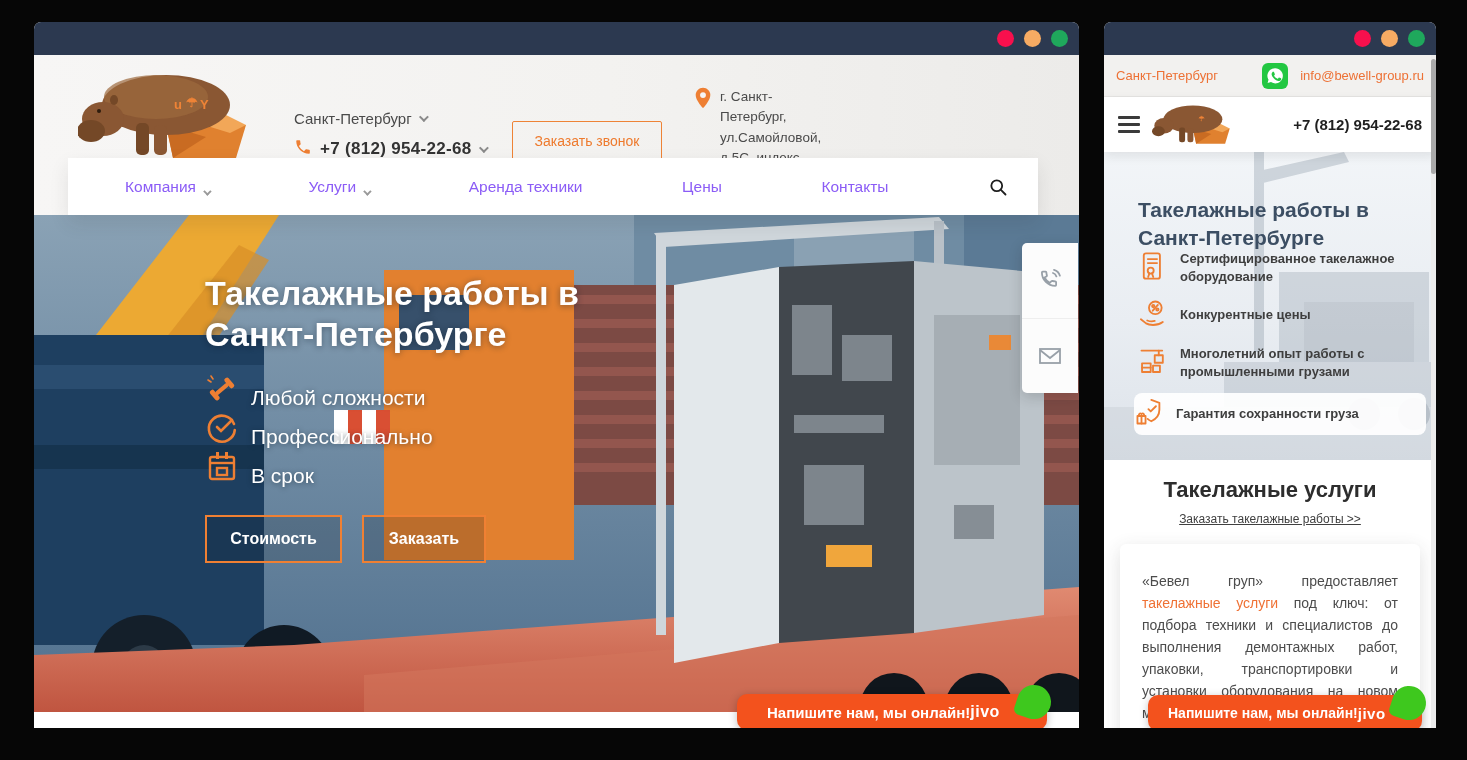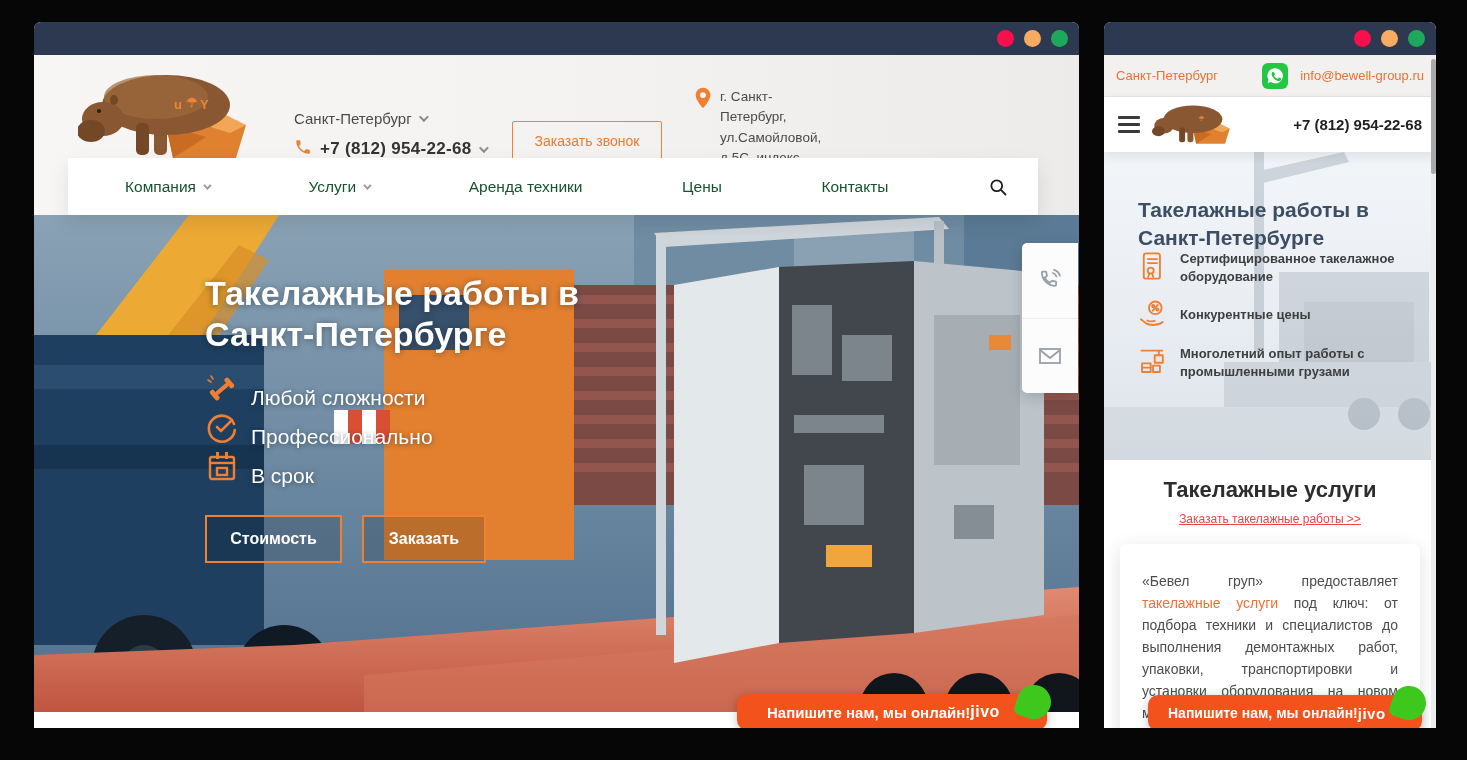--- a/index.html
+++ b/index.html
@@ -27,21 +27,21 @@
   .chev { width:7px; height:7px; border-right:2px solid #8a8a8a; border-bottom:2px solid #8a8a8a; transform:rotate(45deg) translateY(-2px); display:inline-block; }
   .btn-call { position:absolute; left:478px; top:66px; width:150px; height:40px; background:transparent;
     border:1px solid #ee8336; border-radius:2px; color:#ee7a2d; font-size:14px; font-family:Liberation Sans, sans-serif; cursor:pointer; }
   .d-address { position:absolute; left:660px; top:32px; width:150px; display:flex; gap:8px; }
   .d-address .txt { font-size:13.5px; color:#4a4a4a; line-height:1.5; width:112px; }
 
   
   .d-nav { position:absolute; left:34px; top:136px; width:970px; height:57px; background:#fff; z-index:4;
     box-shadow:0 8px 18px rgba(40,40,40,.10); display:flex; align-items:center; padding:0 30px 0 57px; }
   .d-nav .spacer { flex:1; }
-  .nav-item { display:flex; align-items:center; gap:7px; font-size:15.5px; font-weight:500; color:#14532d; cursor:pointer; white-space:nowrap; }
+  .nav-item { display:flex; align-items:flex-end; gap:7px; font-size:15.5px; font-weight:500; color:#8b5cf6; cursor:pointer; white-space:nowrap; }
   .nav-item .chev { border-color:#9a9a9a; width:6px; height:6px; }
 
   
   .d-hero { position:absolute; left:0; top:193px; width:1045px; height:497px; overflow:hidden; background:#3d5a77; }
   .d-hero svg.bg { position:absolute; left:0; top:0; width:100%; height:100%; }
   .hero-title { position:absolute; left:171px; top:58px; color:#fff; font-size:34px; font-weight:bold; line-height:1.22;
     text-shadow:0 1px 6px rgba(10,25,40,.45); z-index:2; }
   .hero-feats { position:absolute; left:171px; top:156px; z-index:2; }
   .hero-feat { display:flex; align-items:flex-end; gap:12px; height:39px; }
   .hero-feat .lbl { color:#fff; font-size:21px; font-weight:500; text-shadow:0 1px 5px rgba(10,25,40,.5); }
@@ -84,21 +84,21 @@
   .m-hero { position:absolute; left:0; right:0; top:130px; height:308px; overflow:hidden;
     background:linear-gradient(180deg,#f2f5f8 0%,#e9edf2 55%,#dde3ea 100%); }
   .m-hero svg.mbg { position:absolute; left:0; top:0; width:100%; height:100%; opacity:.35; }
   .m-title { position:absolute; left:34px; top:44px; font-size:21px; font-weight:bold; color:#3c4e63; line-height:1.33; z-index:2; }
   .m-feats { position:absolute; left:34px; top:98px; right:20px; display:flex; flex-direction:column; gap:13px; z-index:2; }
   .m-feat { display:flex; align-items:center; gap:12px; }
   .m-feat .lbl { font-size:13px; font-weight:600; color:#3e3e3e; line-height:1.35; width:242px; }
   .m-feat.chip { background:rgba(255,255,255,.92); border-radius:8px; padding:4px 8px 4px 0; margin-left:-4px; width:fit-content; }
   .m-services { position:absolute; left:0; right:0; top:438px; bottom:0; background:#fff; text-align:center; }
   .m-services h2 { margin-top:17px; font-size:22px; font-weight:600; color:#2d2d2d; }
-  .m-link { display:inline-block; margin-top:9px; font-size:12px; color:#ef4444; text-decoration:underline; cursor:pointer; }
+  .m-link { display:inline-block; margin-top:9px; font-size:12px; color:#404040; text-decoration:underline; cursor:pointer; }
   .m-card { margin:17px 16px 0 16px; background:#fff; border-radius:6px; box-shadow:0 5px 18px rgba(60,60,60,.16);
     padding:26px 22px; text-align:justify; }
   .m-card p { font-size:14px; line-height:22px; color:#4c4c4c; }
   .m-card .hl { color:#ef7134; }
   .m-scrollbar { position:absolute; right:0; top:33px; bottom:0; width:5px; background:#ececec; z-index:9; }
   .m-scrollbar .thumb { position:absolute; top:4px; left:0; width:5px; height:115px; background:#a9a9a9; border-radius:3px; }
 </style>
 </head>
 <body>
 
@@ -442,20 +442,32 @@
                 <line x1="3" y1="4" x2="21" y2="4"></line>
                 <line x1="18" y1="4" x2="18" y2="8"></line>
                 <rect x="14.5" y="8" width="7" height="6.5"></rect>
                 <rect x="3.5" y="15" width="7.5" height="7.5"></rect>
                 <rect x="13" y="17" width="6" height="5.5"></rect>
                 <line x1="3.5" y1="18.7" x2="11" y2="18.7"></line>
               </svg>
           </span>
           <span class="lbl">Многолетний опыт работы с промышленными грузами</span>
         </div>
+        <div class="m-feat chip">
+          <span>
+            <svg width="30" height="30" viewBox="0 0 26 26" fill="none" stroke="#ee7f33" stroke-width="1.6" stroke-linecap="round" stroke-linejoin="round">
+                <path d="M15 2.5l7 2.5v6c0 5-2.8 8-7 10-1.2-.55-2.3-1.2-3.2-2"></path>
+                <path d="M12.5 10.5l2 2 4.5-4.5"></path>
+                <rect x="3" y="16.5" width="7" height="6.5"></rect>
+                <line x1="6.5" y1="16.5" x2="6.5" y2="23"></line>
+                <path d="M4.5 16.5c-.8-1.5.5-3 2-1.8 1.5-1.2 2.8.3 2 1.8"></path>
+              </svg>
+          </span>
+          <span class="lbl">Гарантия сохранности груза</span>
+        </div>
       </div>
     </div>
 
     <div class="m-services">
       <h2>Такелажные услуги</h2>
       <a class="m-link">Заказать такелажные работы &gt;&gt;</a>
       <div class="m-card">
         <p><span>«Бевел груп» предоставляет </span><span class="hl">такелажные услуги</span><span> под ключ: от подбора техники и специалистов до выполнения демонтажных работ, упаковки, транспортировки и установки оборудования на новом месте. Работаем с тяжелыми и крупногабаритными грузами и осуществляем их транспортировку.</span></p>
       </div>
     </div>

